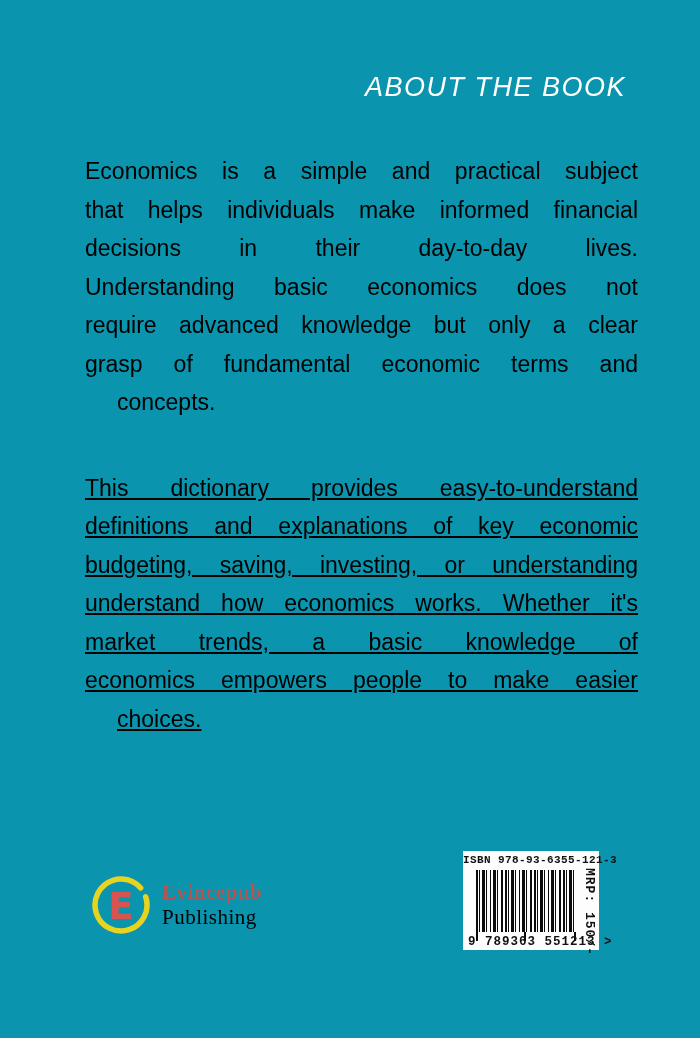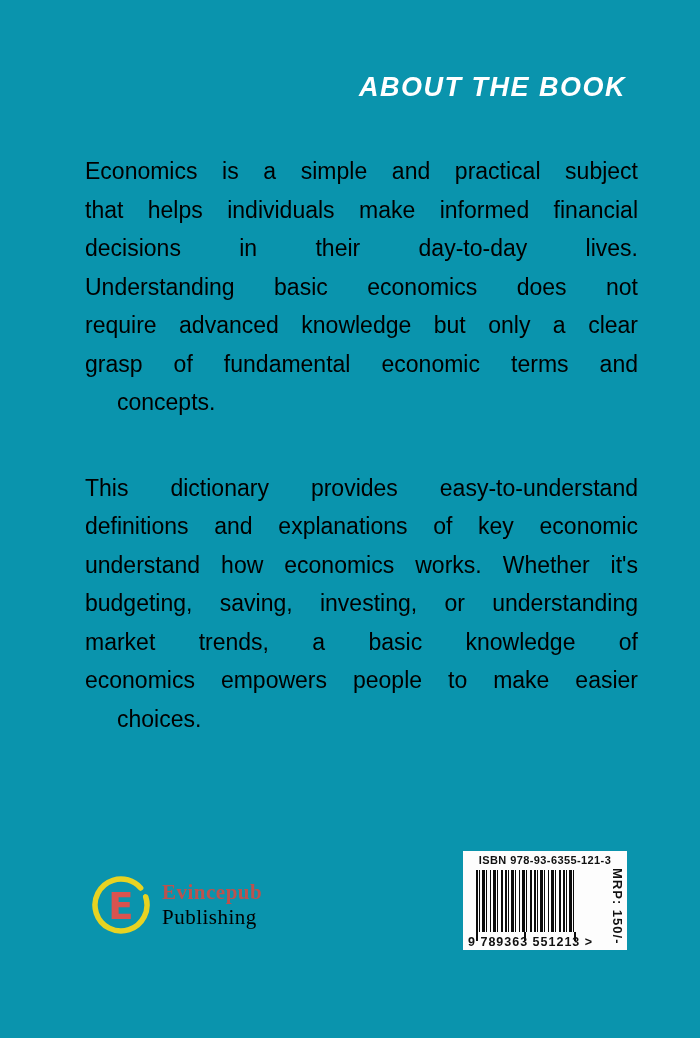--- a/index.html
+++ b/index.html
@@ -18,33 +18,33 @@
     position: absolute;
     left: 85px;
     right: 62px;
     top: 0;
   }
   .cover-title {
     margin: 70px 0 0 0;
     padding-right: 12px;
     font-size: 27px;
     line-height: 34px;
-    font-weight: bold;
+    font-weight: normal;
     font-style: italic;
     letter-spacing: 1.5px;
     color: #ffffff;
     text-align: right;
   }
   .para {
     color: #000000;
     font-size: 23px;
     line-height: 38.5px;
   }
   .para-1 { margin-top: 48px; }
-  .para-2 { margin-top: 47px; }
+  .para-2 { margin-top: 47px; text-decoration: underline; }
   .para .line {
     text-align: justify;
     text-align-last: justify;
     white-space: normal;
   }
   .para .line:last-child {
     text-align-last: left;
     margin-left: 32px;
   }
 
@@ -94,22 +94,21 @@
 
   
   .barcode-box {
     position: absolute;
     left: 463px;
     top: 851px;
     width: 136px;
     height: 99px;
     background: #fdfdfd;
     color: #111;
-    font-family: Liberation Sans, sans-serif;
-    padding-left: 28px;
+    font-family: Liberation Mono, monospace;
   }
   .isbn-label {
     position: absolute;
     top: 3px;
     left: 0;
     width: 100%;
     text-align: center;
     font-size: 11px;
     font-weight: bold;
     letter-spacing: 0.4px;
@@ -175,22 +174,22 @@
       <div class="line">decisions in their day-to-day lives.</div>
       <div class="line">Understanding basic economics does not</div>
       <div class="line">require advanced knowledge but only a clear</div>
       <div class="line">grasp of fundamental economic terms and</div>
       <div class="line">concepts.</div>
     </div>
 
   <div class="para para-2">
       <div class="line">This dictionary provides easy-to-understand</div>
       <div class="line">definitions and explanations of key economic</div>
+      <div class="line">budgeting, saving, investing, or understanding</div>
       <div class="line">understand how economics works. Whether it's</div>
-      <div class="line">budgeting, saving, investing, or understanding</div>
       <div class="line">market trends, a basic knowledge of</div>
       <div class="line">economics empowers people to make easier</div>
       <div class="line">choices.</div>
     </div>
 </div>
 
 <div class="publisher">
   <div class="logo-mark">
     <svg width="62" height="62" viewBox="0 0 62 62">
       <circle cx="31" cy="31" r="26" fill="none" stroke="#e7d322" stroke-width="5.5" stroke-linecap="round" stroke-dasharray="152 11" transform="rotate(-18 31 31)"></circle>

